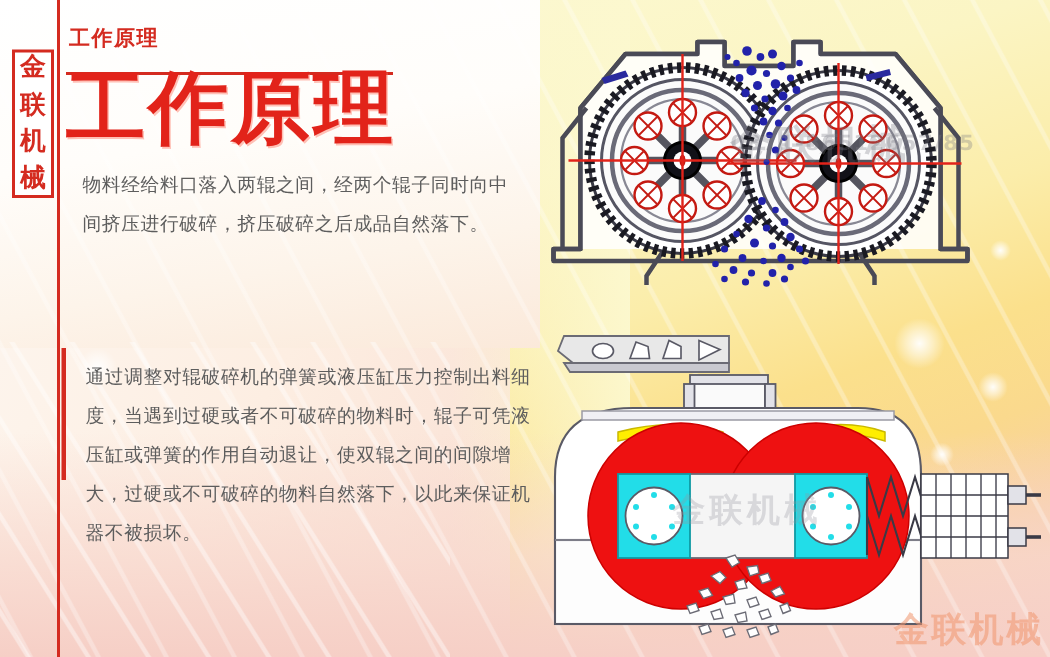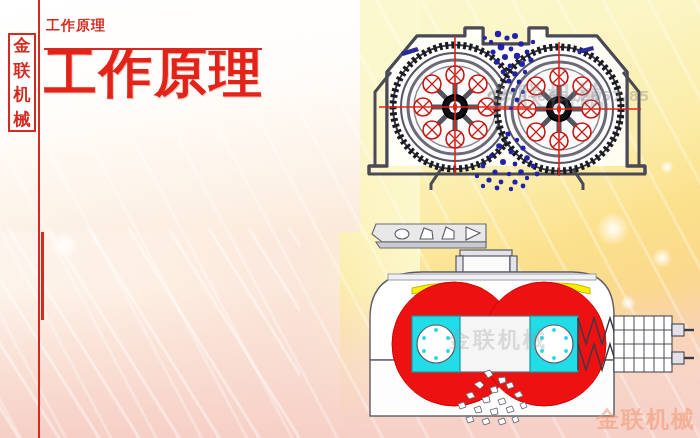--- a/index.html
+++ b/index.html
@@ -92,22 +92,24 @@
     <span class="logo-char">金</span>
     <span class="logo-char">联</span>
     <span class="logo-char">机</span>
     <span class="logo-char">械</span>
   </div>
 
   <div class="subtitle">工作原理</div>
   <div class="hrule"></div>
   <div class="title">工作原理</div>
 
+  <div class="para para1">物料经给料口落入两辊之间，经两个辊子同时向中间挤压进行破碎，挤压破碎之后成品自然落下。</div>
 
   <div class="accent2"></div>
+  <div class="para para2">通过调整对辊破碎机的弹簧或液压缸压力控制出料细度，当遇到过硬或者不可破碎的物料时，辊子可凭液压缸或弹簧的作用自动退让，使双辊之间的间隙增大，过硬或不可破碎的物料自然落下，以此来保证机器不被损坏。</div>
 
   <div class="diag">
     <svg width="330" height="190" viewBox="0 0 330 190">
       <defs>
         <g id="roller">
           <circle cx="0" cy="0" r="62" fill="#ffffff" stroke="#3a3a46" stroke-width="2"></circle>
           <circle cx="0" cy="0" r="62" fill="none" stroke="#1a1a22" stroke-width="7" stroke-dasharray="3 3"></circle>
           <circle cx="0" cy="0" r="54" fill="#fbfbfb" stroke="#555563" stroke-width="2"></circle>
           <circle cx="0" cy="0" r="47" fill="none" stroke="#6a6a78" stroke-width="3"></circle>
           <circle cx="0" cy="0" r="41" fill="none" stroke="#888894" stroke-width="1.5"></circle>

